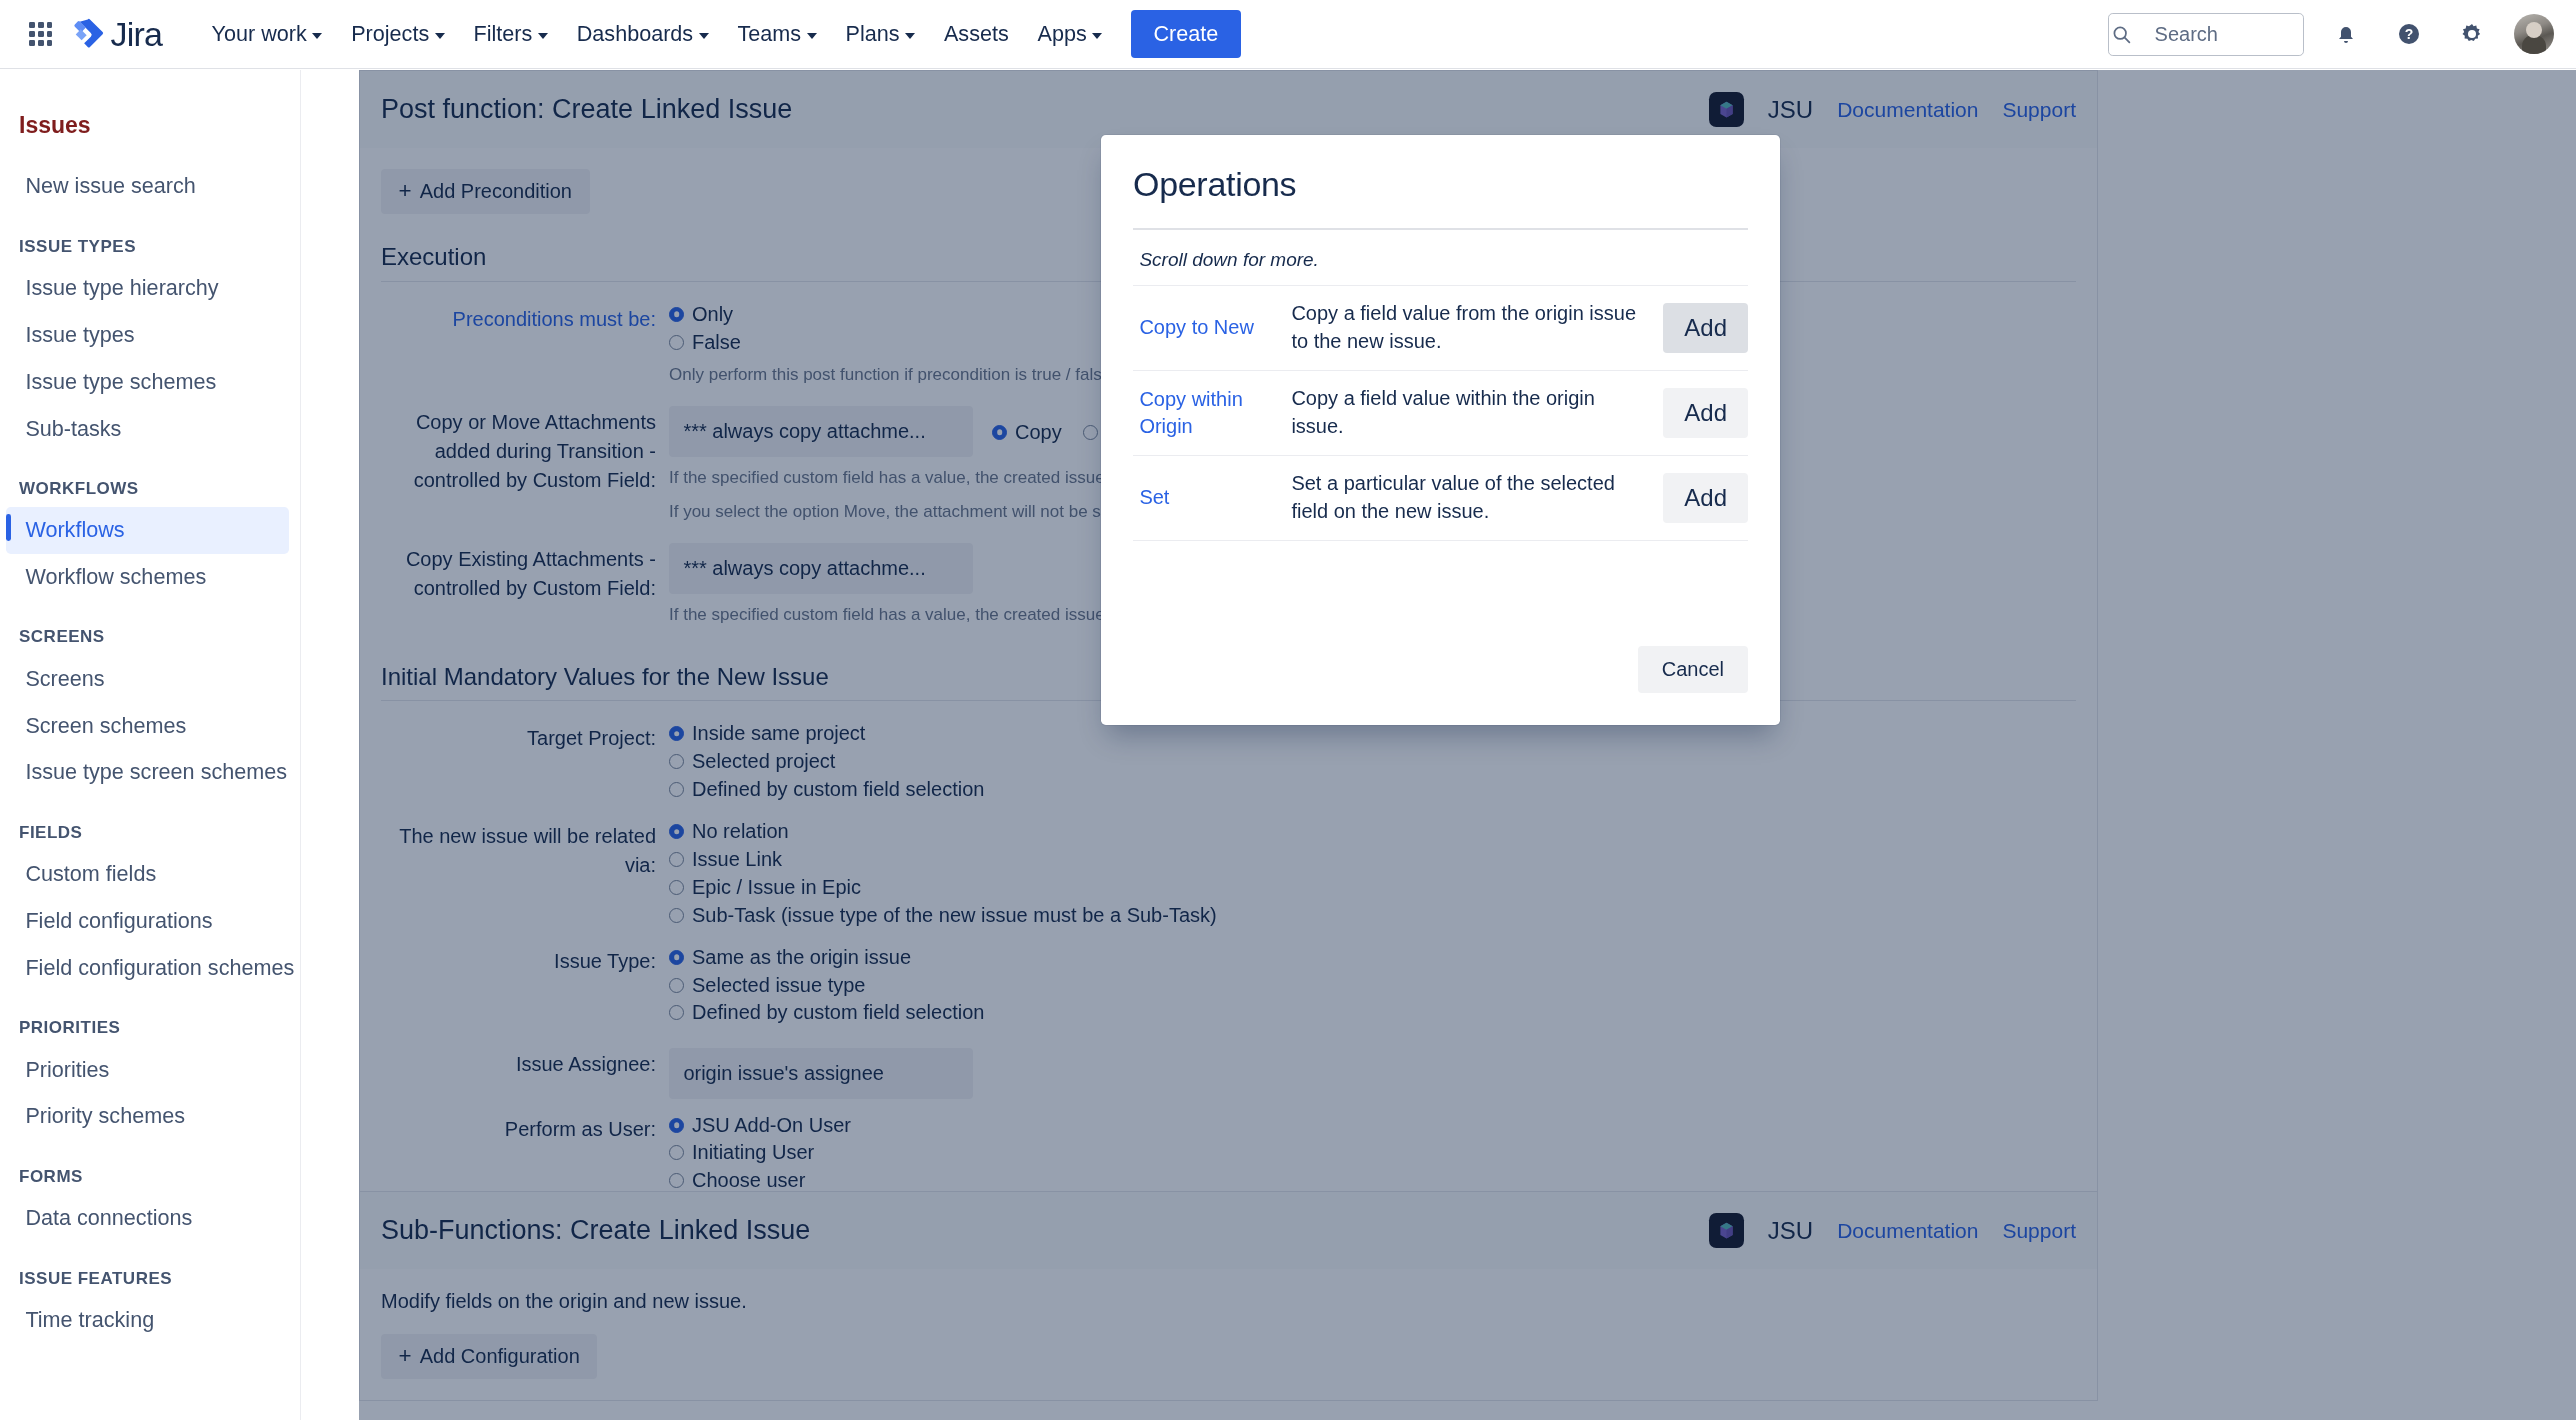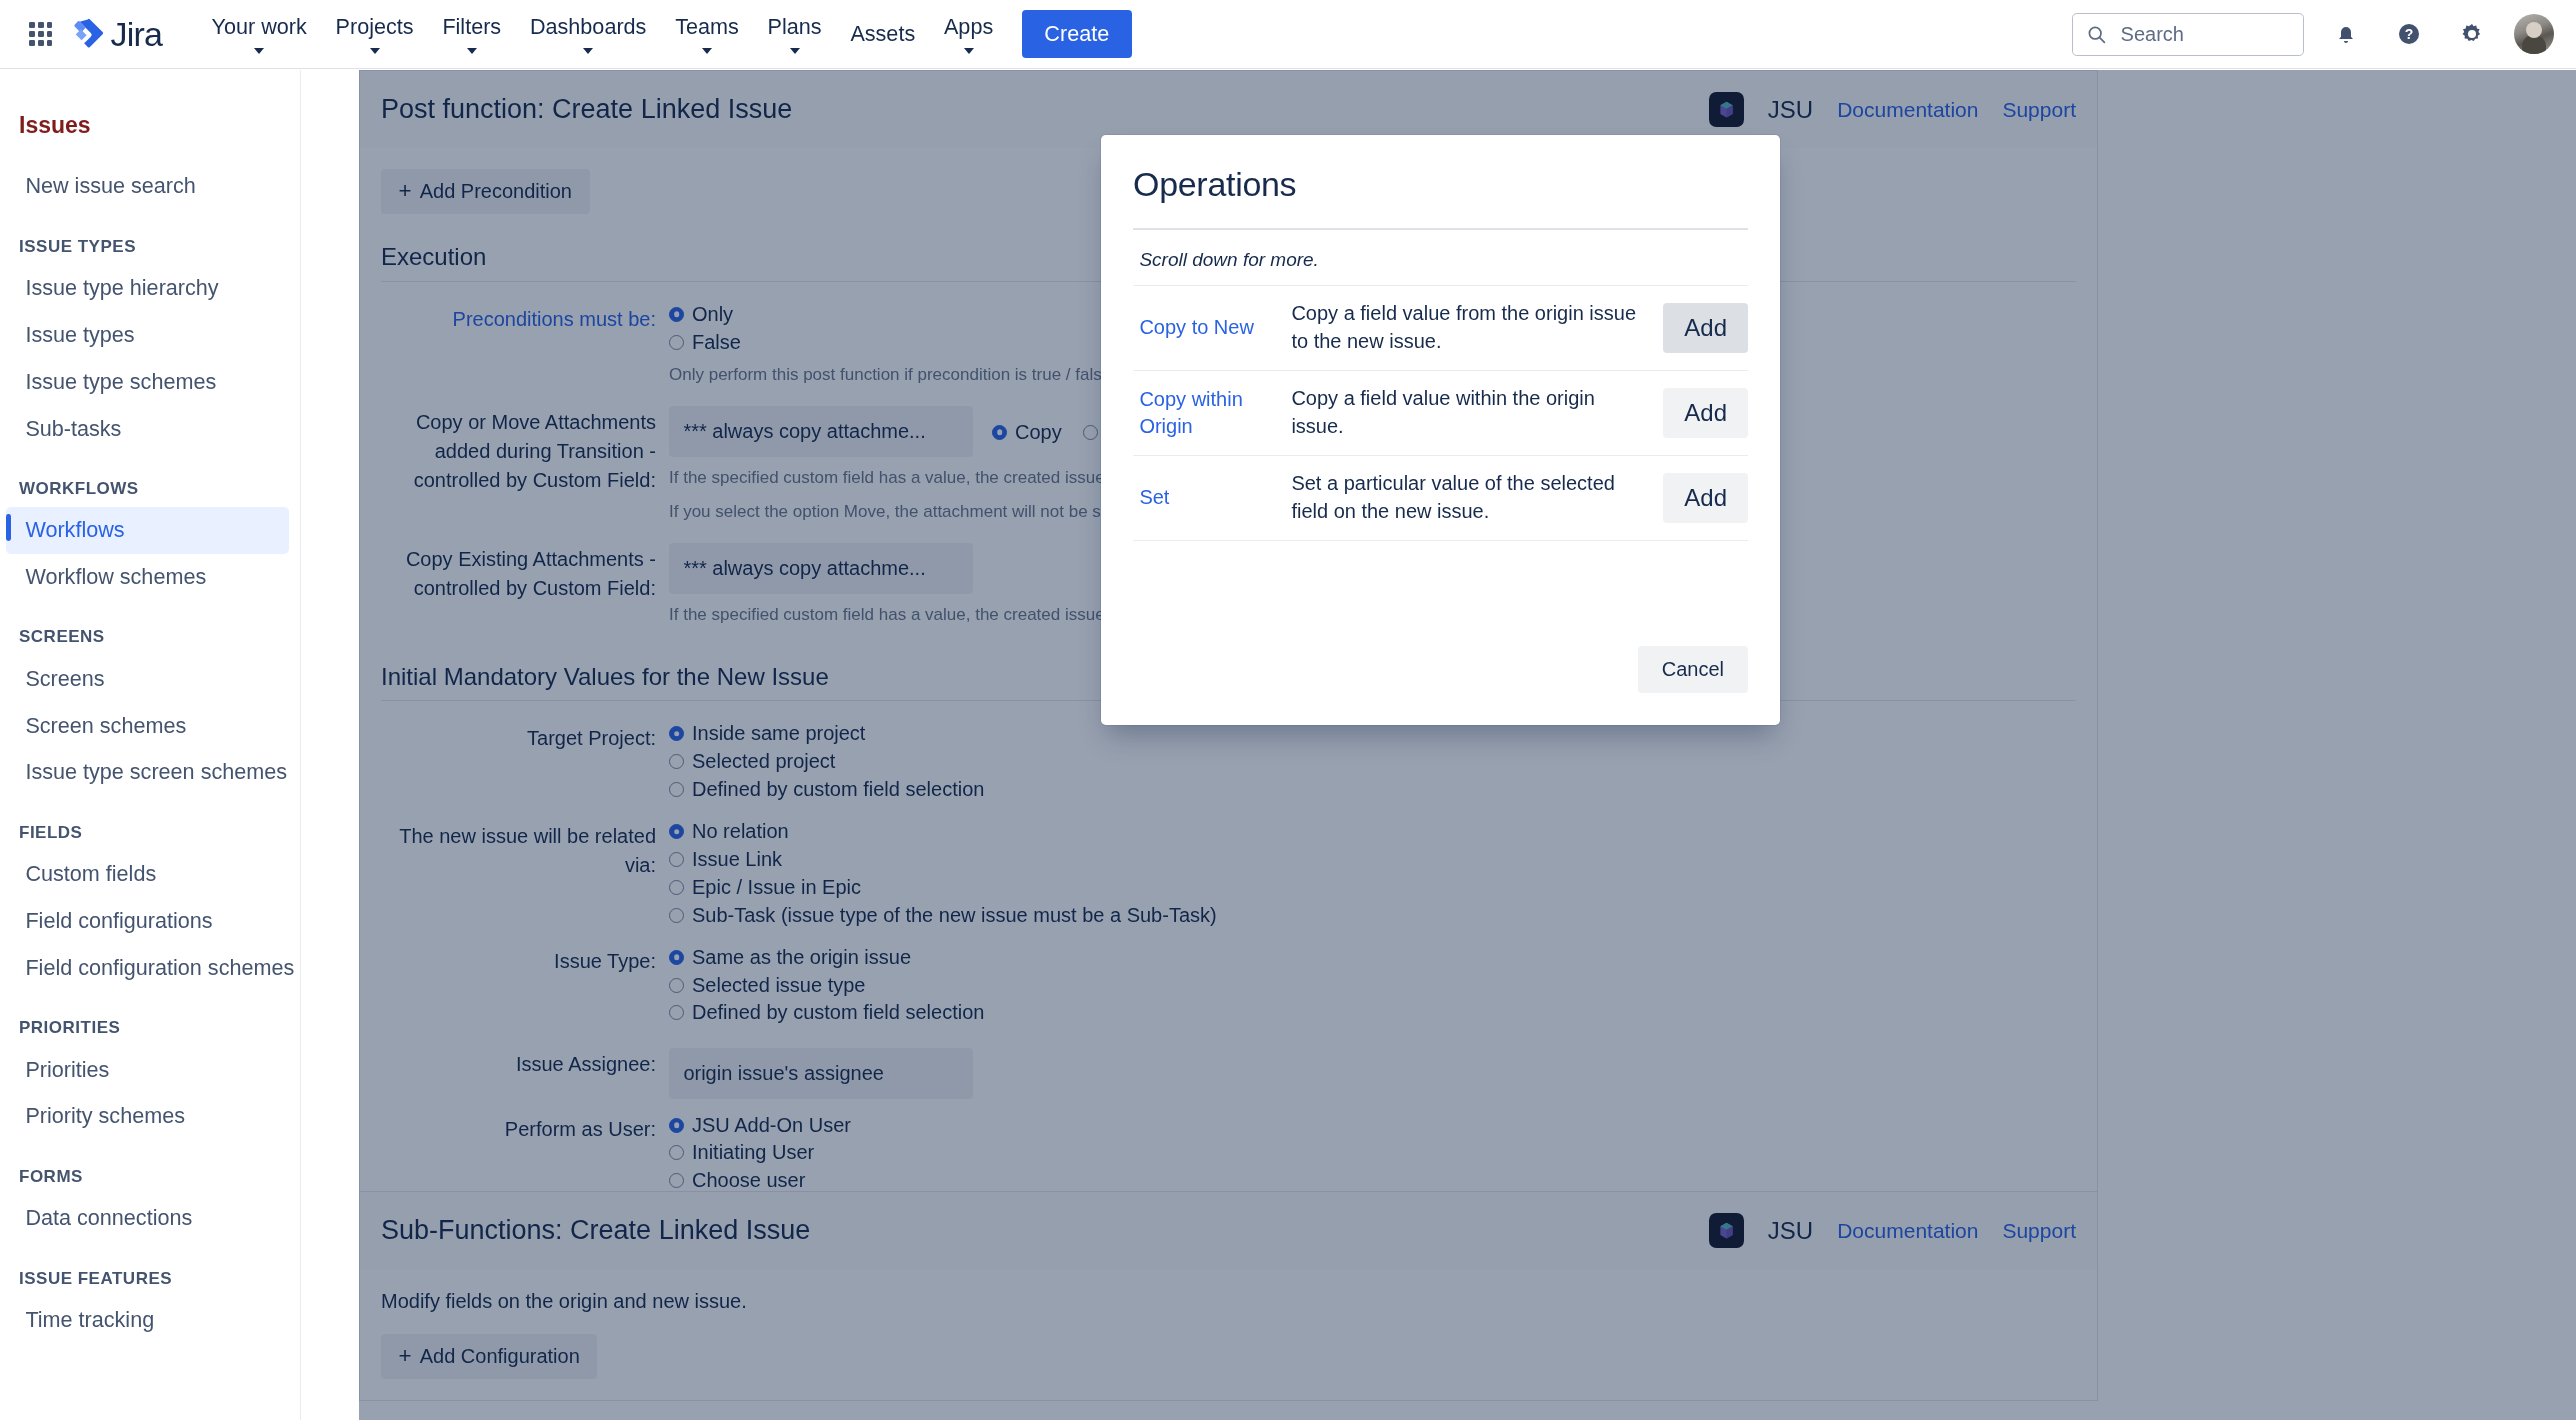--- a/index.html
+++ b/index.html
@@ -36,37 +36,36 @@
     font-size: 34px; color: #172b4d; letter-spacing: -0.8px;
     margin-left: 3.2px; font-weight: 400;
   }
 
   .nav-links { display: flex; align-items: center; margin-left: 35px; }
   .nav-item {
     display: flex; align-items: center; gap: 5.6px;
     font-size: 21.6px; color: #172b4d;
     padding: 9.6px 14.4px; border-radius: 4.8px; cursor: pointer;
     white-space: nowrap;
-    flex-direction: column;
   }
   .nav-item .chev {
     width: 0; height: 0; border-left: 5.6px solid transparent;
     border-right: 5.6px solid transparent; border-top: 6.4px solid #172b4d;
     margin-top: 3.2px;
   }
   #create-button {
     margin-left: 14.4px; background: #2a62e4; color: #ffffff;
     font-size: 21.6px; padding: 11.2px 22.4px; border-radius: 4px;
     border: none; cursor: pointer; font-family: inherit; white-space: nowrap;
   }
 
   .nav-right { margin-left: auto; display: flex; align-items: center; padding-right: 22.4px; gap: 21px; }
   #search-box {
-    width: 232px; height: 43px; border: 1.6px solid #b9bfc9; border-radius: 4.8px;
-    display: flex; align-items: center; padding: 0 13px; gap: 14px; cursor: text;
+    width: 196px; height: 43px; border: 1.6px solid #b9bfc9; border-radius: 4.8px;
+    display: flex; align-items: center; padding: 0 2px; gap: 23px; cursor: text;
     background: #fff;
   }
   #search-box .sfield { font-size: 20px; color: #5e6c84; }
   .nav-icon-btn { width: 42px; height: 42px; display: flex; align-items: center; justify-content: center; cursor: pointer; border-radius: 4.8px; }
   #avatar {
     width: 40px; height: 40px; border-radius: 50%; cursor: pointer;
     background: linear-gradient(160deg,#b9b6b1 0%,#8d8984 38%,#5b5853 60%,#9c9893 100%);
     overflow: hidden; position: relative;
   }
   #avatar::after {

